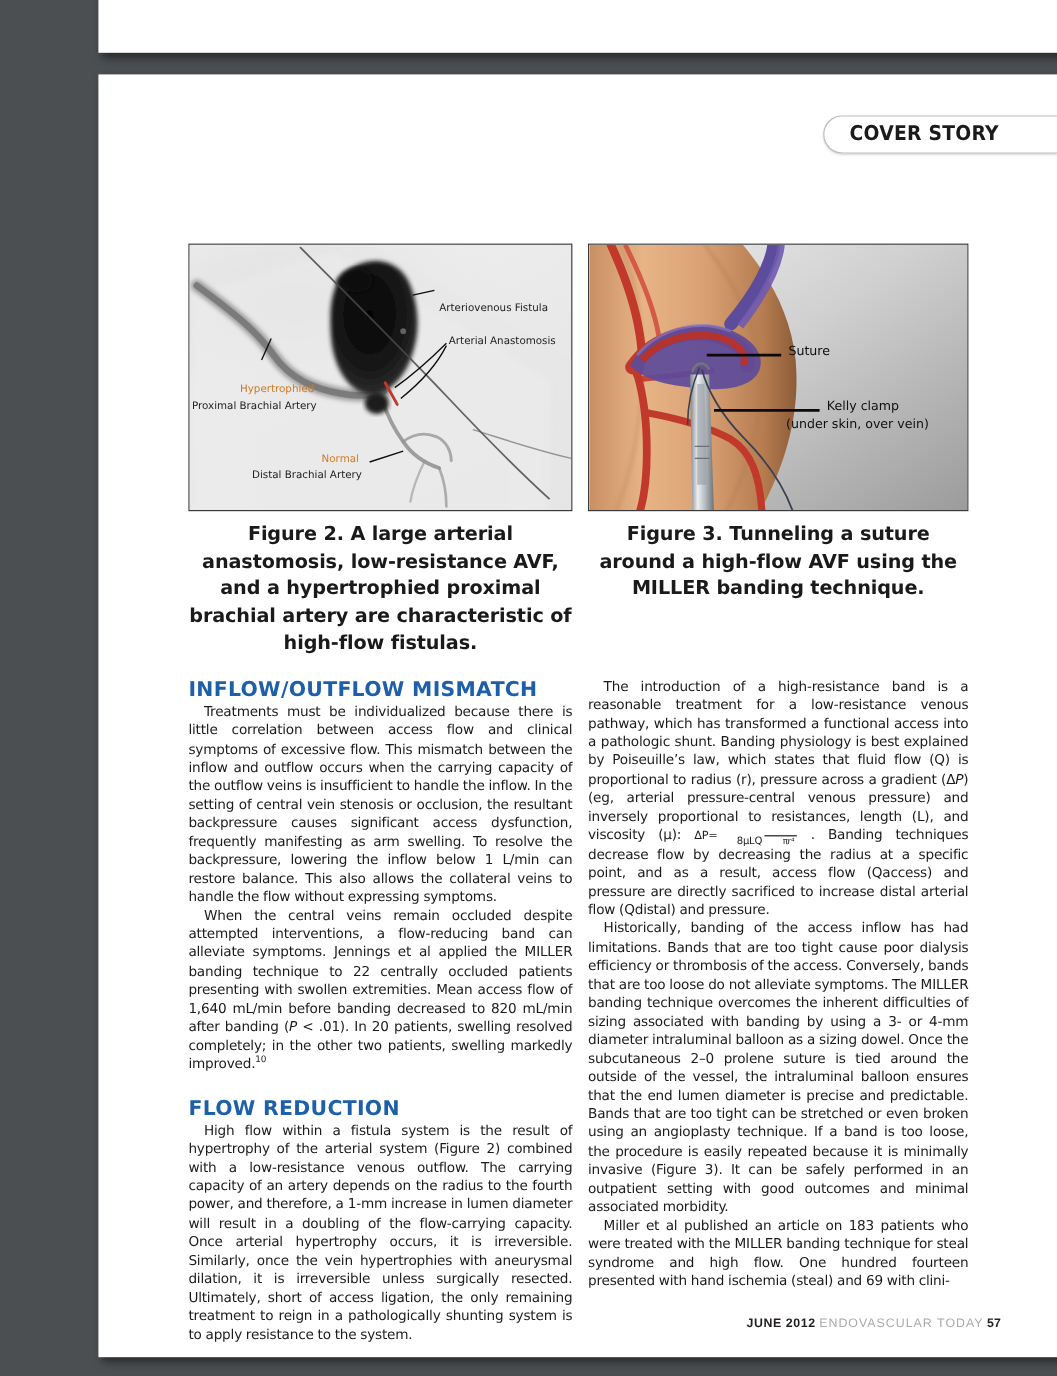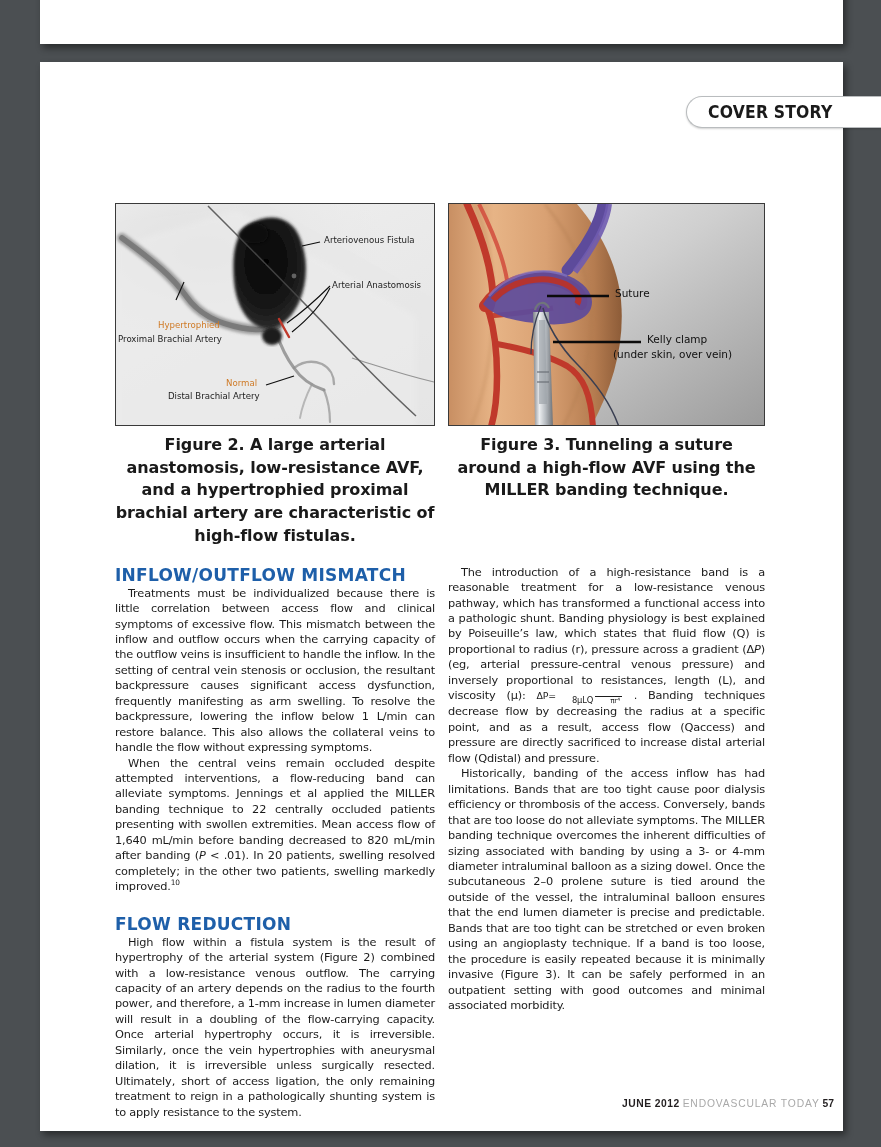--- a/index.html
+++ b/index.html
@@ -13,20 +13,21 @@
     font-family: "Liberation Sans", sans-serif;
     overflow: hidden;
     position: relative;
   }
 
   
   #viewer {
     position: absolute;
     inset: 0;
     background: #4b4f52;
+    margin-left: 42px;
   }
 
   .page {
     position: absolute;
     background: #ffffff;
     box-shadow: 3px 4px 7px rgba(0,0,0,.45);
   }
 
   
   #page-prev {
@@ -287,21 +288,21 @@
 
               <path d="M163 115 L173 133" stroke="#c0392b" stroke-width="2.4" fill="none" stroke-linecap="round"></path>
 
               <path d="M186 42 L204 38" stroke="#0d0d0d" stroke-width="1.1" fill="none"></path>
               <path d="M171 119 C 192 104, 206 90, 214 82" stroke="#0d0d0d" stroke-width="1.1" fill="none"></path>
               <path d="M176 128 C 196 112, 208 96, 214 84" stroke="#0d0d0d" stroke-width="1.1" fill="none"></path>
               <path d="M60 96 L68 78" stroke="#0d0d0d" stroke-width="1.1" fill="none"></path>
               <path d="M150 181 L178 172" stroke="#0d0d0d" stroke-width="1.1" fill="none"></path>
             </svg>
 
-            <div class="lbl" style="left:208px; top:31px;">Arteriovenous Fistula</div>
+            <div class="lbl" style="left:208px; top:48px;">Arteriovenous Fistula</div>
             <div class="lbl" style="left:216px; top:76px;">Arterial Anastomosis</div>
             <div class="lbl orange" style="left:42px; top:116px;">Hypertrophied</div>
             <div class="lbl" style="left:2px; top:130px;">Proximal Brachial Artery</div>
             <div class="lbl orange" style="left:110px; top:174px;">Normal</div>
             <div class="lbl" style="left:52px; top:187px;">Distal Brachial Artery</div>
           </div>
         </div>
         <div class="caption">Figure 2.  A large arterial anastomosis, low-resistance AVF, and a hypertrophied proximal brachial artery are characteristic of high-flow fistulas.</div>
       </div>
 
@@ -393,20 +394,21 @@
       <div class="col right">
 
 
         <p class="body"><span>The introduction of a high-resistance band is a reasonable treatment for a low-resistance venous pathway, which has transformed a functional access into a pathologic shunt. Banding physiology is best explained by Poiseuille’s law, which states that fluid flow (Q) is proportional to radius (r), pressure across a gradient (</span><span>Δ</span><span class="ital">P</span><span>) (eg, arterial pressure-central venous pressure) and inversely proportional to resistances, length (L), and viscosity (μ): </span><span class="eqlead">ΔP=</span><span class="frac">
               <span class="num">8μLQ</span>
               <span class="den">πr⁴</span>
             </span><span> . Banding techniques decrease flow by decreasing the radius at a specific point, and as a result, access flow (Qaccess) and pressure are directly sacrificed to increase distal arterial flow (Qdistal) and pressure.</span></p>
 
         <p class="body">Historically, banding of the access inflow has had limitations. Bands that are too tight cause poor dialysis efficiency or thrombosis of the access. Conversely, bands that are too loose do not alleviate symptoms. The MILLER banding technique overcomes the inherent difficulties of sizing associated with banding by using a 3- or 4-mm diameter intraluminal balloon as a sizing dowel. Once the subcutaneous 2–0 prolene suture is tied around the outside of the vessel, the intraluminal balloon ensures that the end lumen diameter is precise and predictable. Bands that are too tight can be stretched or even broken using an angioplasty technique. If a band is too loose, the procedure is easily repeated because it is minimally invasive (Figure 3). It can be safely performed in an outpatient setting with good outcomes and minimal associated morbidity.</p>
 
+        <p class="body">Miller et al published an article on 183 patients who were treated with the MILLER banding technique for steal syndrome and high flow. One hundred fourteen presented with hand ischemia (steal) and 69 with clini-</p>
       </div>
     </div>
   </div>
 
   <div id="folio">
     <span class="f-date">JUNE 2012</span>
     <span class="f-journal">ENDOVASCULAR TODAY</span>
     <span class="f-num">57</span>
   </div>
 

